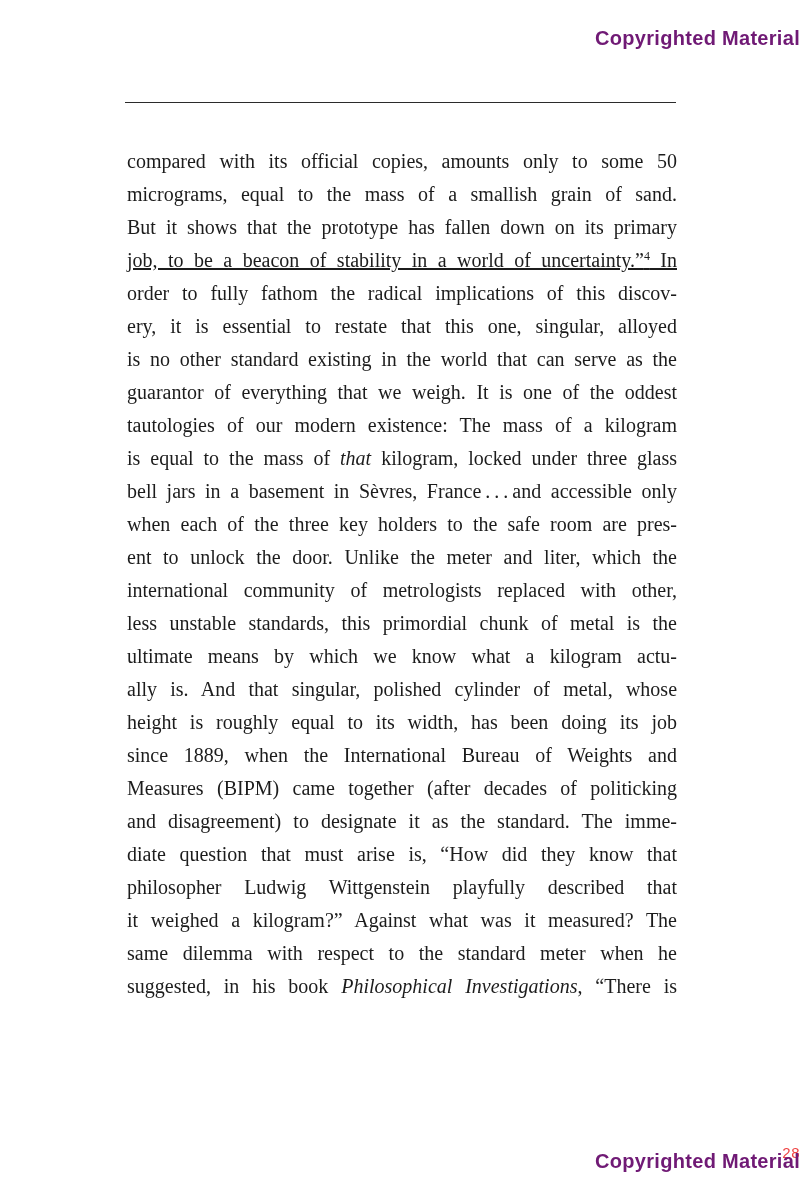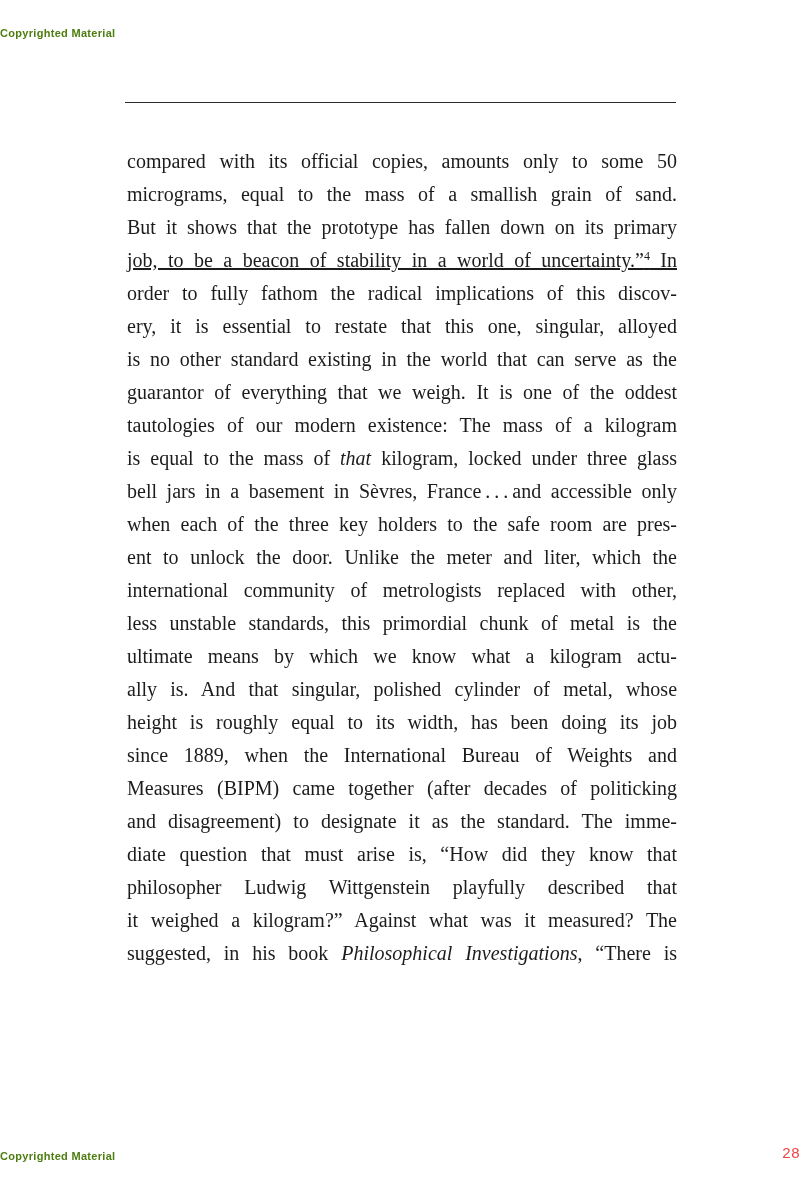--- a/index.html
+++ b/index.html
@@ -8,25 +8,25 @@
     width: 800px;
     height: 1200px;
     background: #ffffff;
     font-family: "Liberation Serif", serif;
     overflow: hidden;
   }
   .notice {
     position: absolute;
     left: 0;
     width: 100%;
-    text-align: left;
+    text-align: right;
     font-family: "Liberation Sans", sans-serif;
     font-weight: 700;
-    font-size: 11px;
-    color: #4d7c0f;
+    font-size: 20px;
+    color: #701a75;
     letter-spacing: 0.3px;
   }
   .notice.top { top: 27px; }
   .notice.bottom { top: 1150px; }
   .running-head {
     position: absolute;
     top: 79px;
     left: 0;
     width: 100%;
     text-align: center;
@@ -108,19 +108,20 @@
       <div class="line" style="word-spacing: 7.417px;"><span class="inner"><span>less unstable standards, this primordial chunk of metal is the</span></span></div>
       <div class="line" style="word-spacing: 10.2px;"><span class="inner"><span>ultimate means by which we know what a kilogram actu-</span></span></div>
       <div class="line" style="word-spacing: 8.247px;"><span class="inner"><span>ally is. And that singular, polished cylinder of metal, whose</span></span></div>
       <div class="line" style="word-spacing: 7.882px;"><span class="inner"><span>height is roughly equal to its width, has been doing its job</span></span></div>
       <div class="line" style="word-spacing: 10.748px;"><span class="inner"><span>since 1889, when the International Bureau of Weights and</span></span></div>
       <div class="line" style="word-spacing: 8.359px;"><span class="inner"><span>Measures (BIPM) came together (after decades of politicking</span></span></div>
       <div class="line" style="word-spacing: 7.094px;"><span class="inner"><span>and disagreement) to designate it as the standard. The imme-</span></span></div>
       <div class="line" style="word-spacing: 8.619px;"><span class="inner"><span>diate question that must arise is, “How did they know that</span></span></div>
       <div class="line" style="word-spacing: 17.697px;"><span class="inner"><span>philosopher Ludwig Wittgenstein playfully described that</span></span></div>
       <div class="line" style="word-spacing: 7.649px;"><span class="inner"><span>it weighed a kilogram?” Against what was it measured? The</span></span></div>
+      <div class="line" style="word-spacing: 9.585px;"><span class="inner"><span>same dilemma with respect to the standard meter when he</span></span></div>
       <div class="line" style="word-spacing: 7.864px;"><span class="inner"><span>suggested, in his book </span><i>Philosophical Investigations</i><span>, “There is</span></span></div>
     </div>
 
   <div class="page-number">28</div>
 
   <div class="notice bottom">Copyrighted Material</div>
 </div>
 
 </body></html>

